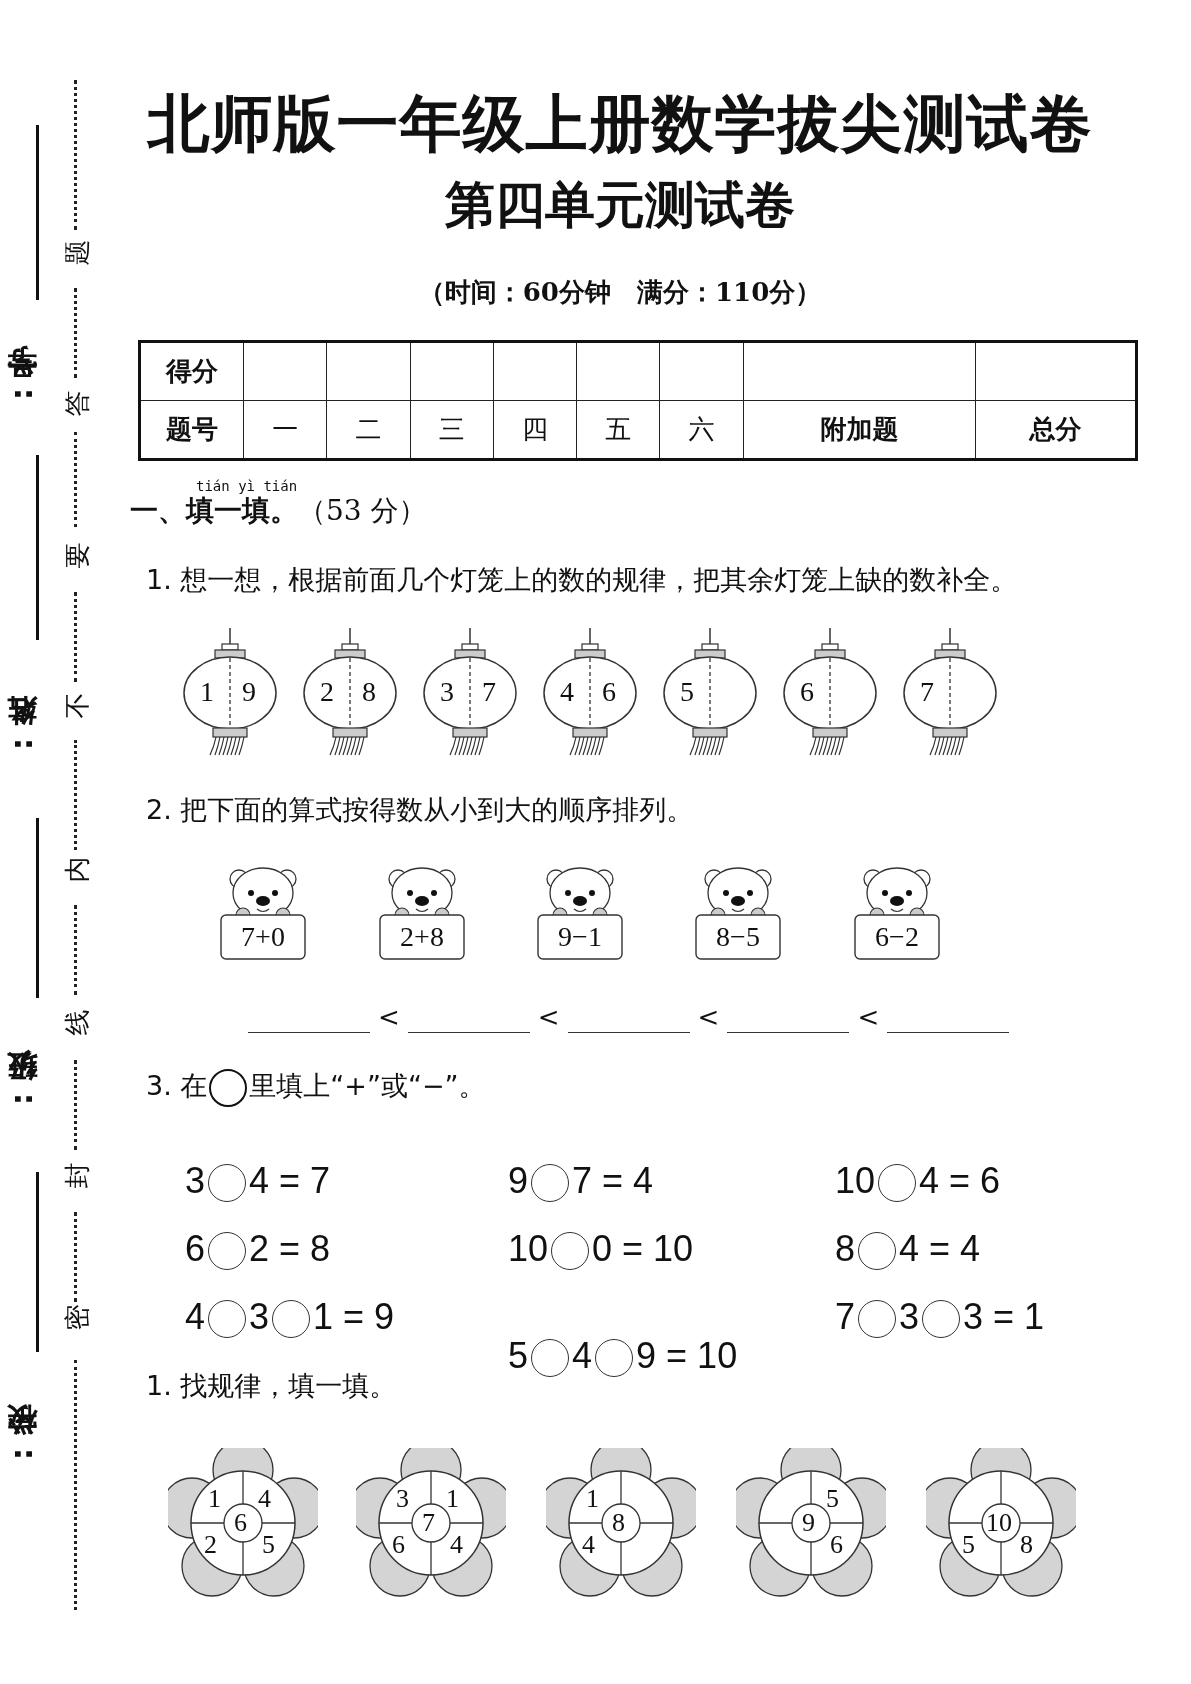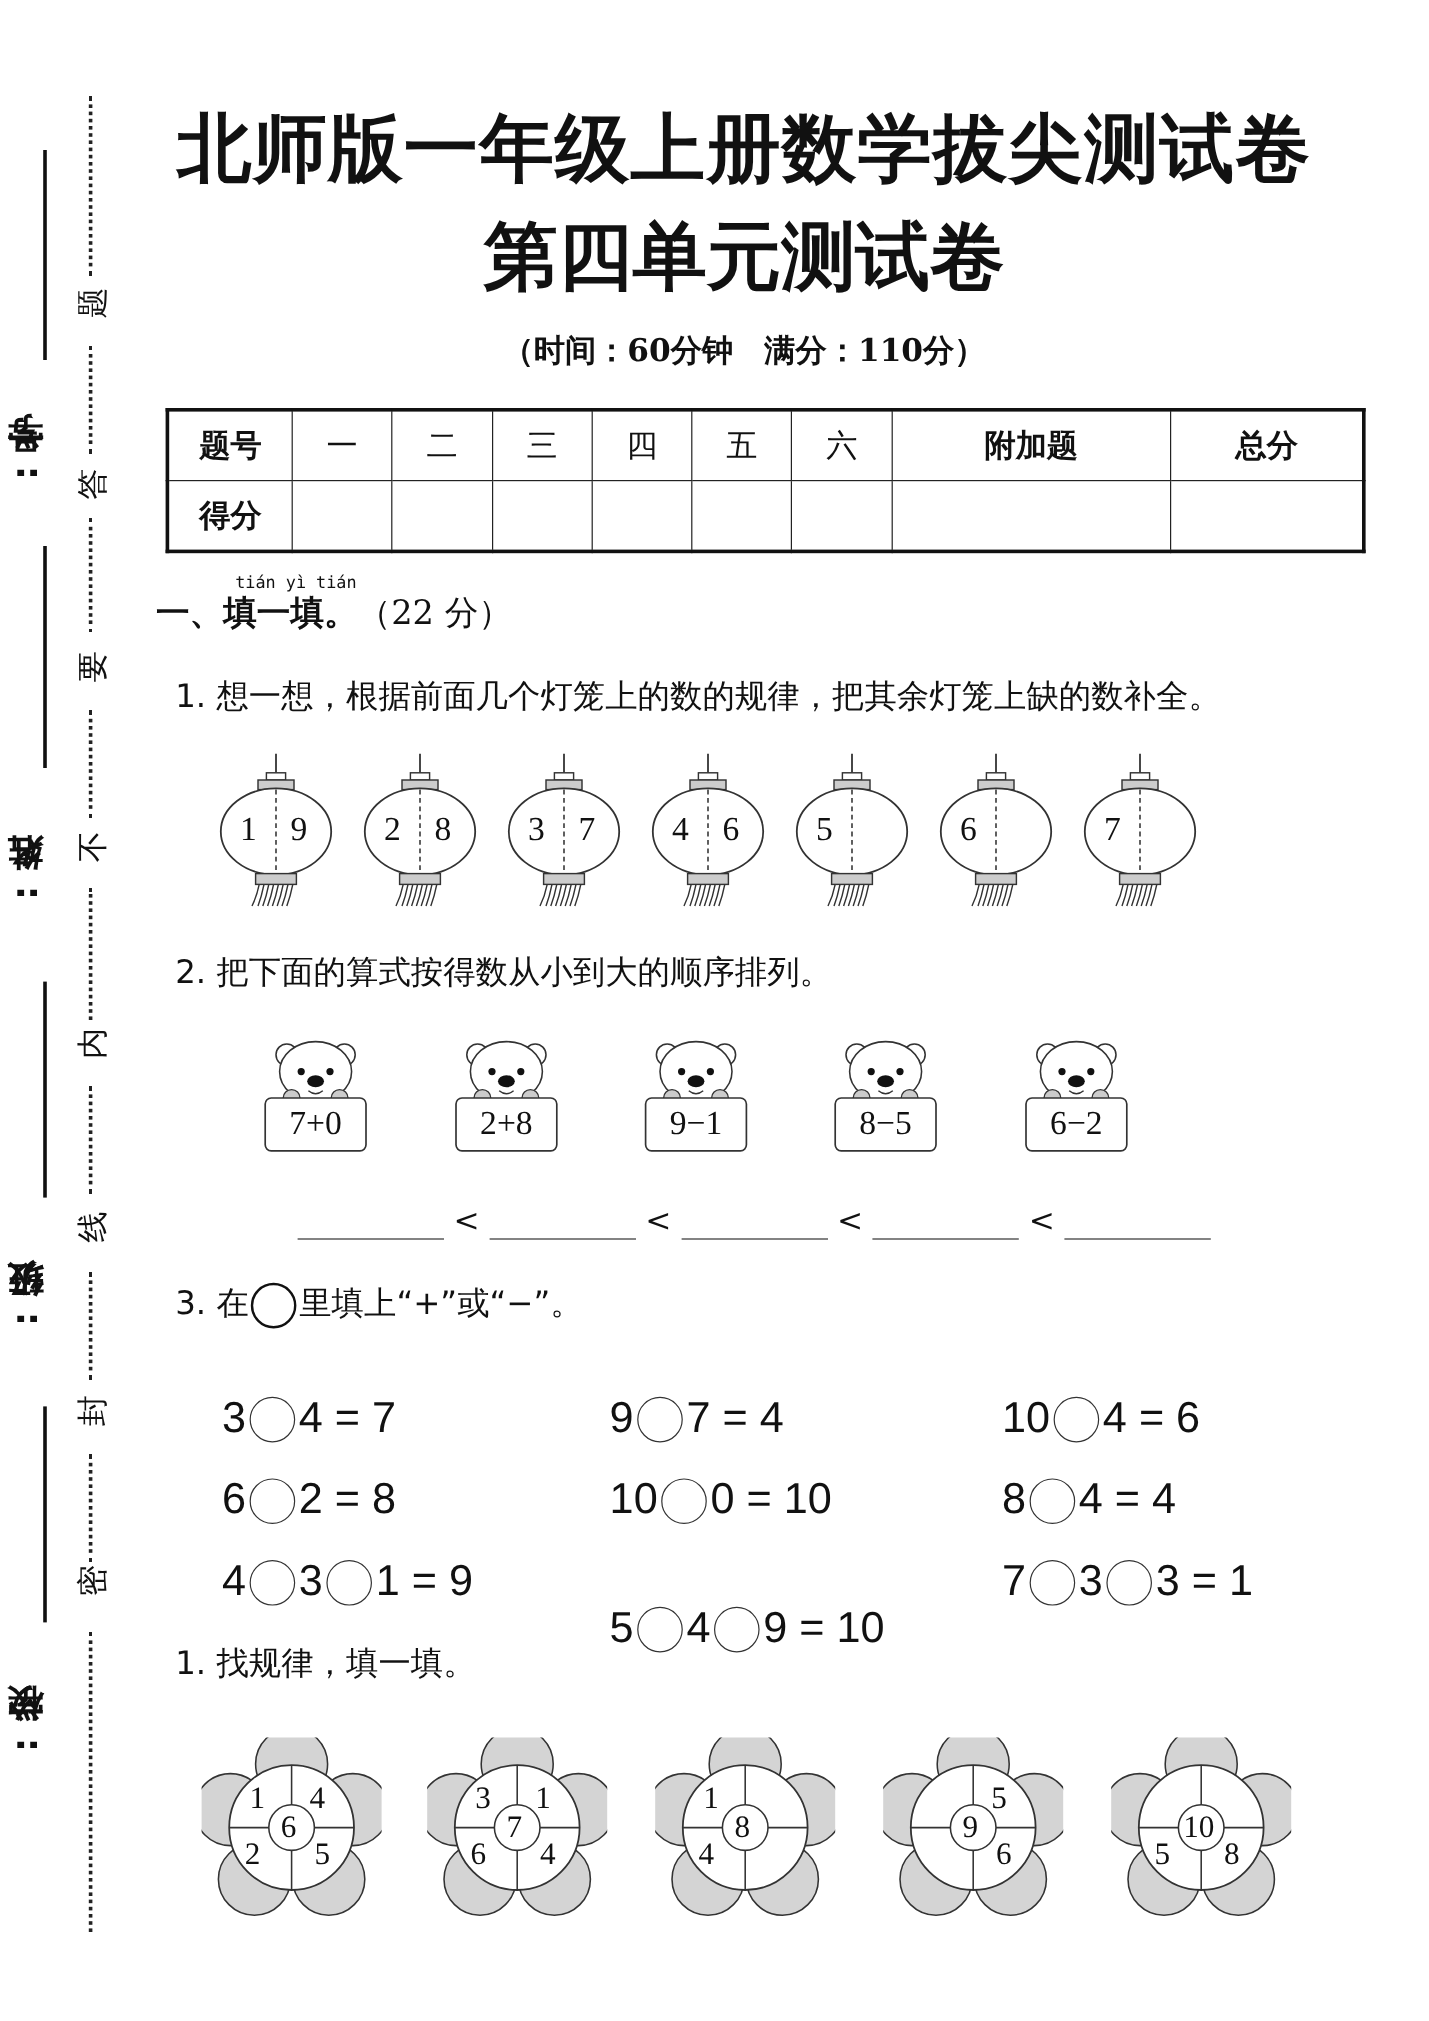--- a/index.html
+++ b/index.html
@@ -10,21 +10,21 @@
   .margin-label { position:absolute; left:2px; width:40px; font-family:"DejaVu Sans","Liberation Sans",sans-serif;
                   font-weight:bold; font-size:30px; writing-mode:vertical-rl; transform:rotate(180deg); line-height:40px; }
   .margin-line { position:absolute; left:36px; width:3px; background:#111; }
   .seal-dash { position:absolute; left:74px; width:0; border-left:3px dotted #222; }
   .seal-char { position:absolute; left:62px; width:30px; font-size:26px; text-align:center;
                transform:rotate(-90deg); font-family:"DejaVu Serif","Liberation Serif",serif; }
 
   .title1 { position:absolute; left:100px; width:1040px; top:82px; text-align:center;
             font-family:"DejaVu Serif","Liberation Serif",serif; font-weight:bold; font-size:62px; letter-spacing:1px; }
   .title2 { position:absolute; left:100px; width:1040px; top:172px; text-align:center;
-            font-family:Liberation Sans, sans-serif; font-weight:bold; font-size:62px; }
+            font-family:Liberation Sans, sans-serif; font-weight:bold; font-size:50px; }
   .meta { position:absolute; left:100px; width:1040px; top:275px; text-align:center; font-weight:bold; font-size:26px; }
 
   table.score { position:absolute; left:138px; top:340px; width:1000px; height:114px;
                 border-collapse:collapse; border:3px solid #111; }
   table.score td { border:1.5px solid #222; text-align:center; font-size:26px; height:55px; }
   table.score td.hd { font-weight:bold; }
 
   .sec-pinyin { position:absolute; left:196px; top:478px; font-family:"DejaVu Sans Mono","Liberation Mono",monospace; font-size:14px; }
   .sec-title { position:absolute; left:130px; top:492px; font-family:"DejaVu Sans","Liberation Sans",sans-serif; font-weight:bold; font-size:28px; }
   .sec-score { font-family:"DejaVu Serif","Liberation Serif",serif; font-weight:normal; }
@@ -82,47 +82,47 @@
   <div class="seal-dash" style="top:1360px;height:250px;"></div>
 </div>
 
 <div class="title1">北师版一年级上册数学拔尖测试卷</div>
 <div class="title2">第四单元测试卷</div>
 <div class="meta">（时间：60分钟　满分：110分）</div>
 
 <table class="score">
   <tbody>
       <tr>
+    <td class="hd">得分</td>
+    <td></td>
+    <td></td>
+    <td></td>
+    <td></td>
+    <td></td>
+    <td></td>
+    <td></td>
+    <td></td>
+  </tr>
+  <tr>
     <td class="hd" style="width:100px">题号</td>
     <td>一</td>
     <td>二</td>
     <td>三</td>
     <td>四</td>
     <td>五</td>
     <td>六</td>
     <td class="hd">附加题</td>
     <td class="hd">总分</td>
   </tr>
-  <tr>
-    <td class="hd">得分</td>
-    <td></td>
-    <td></td>
-    <td></td>
-    <td></td>
-    <td></td>
-    <td></td>
-    <td></td>
-    <td></td>
-  </tr>
 </tbody>
   </table>
 
 <div class="sec-pinyin">tián yì tián</div>
 <div class="sec-title">
-  <span>一、填一填。</span><span class="sec-score">（22 分）</span>
+  <span>一、填一填。</span><span class="sec-score">（53 分）</span>
 </div>
 
 <div class="q" style="top:562px;">1. 想一想，根据前面几个灯笼上的数的规律，把其余灯笼上缺的数补全。</div>
 
 <svg width="0" height="0" style="position:absolute">
   <defs>
     <g id="lantern-shape">
       <line x1="50" y1="0" x2="50" y2="16" stroke="#333" stroke-width="1.5"></line>
       <rect x="42" y="16" width="16" height="6" fill="#fff" stroke="#333" stroke-width="1.2"></rect>
       <rect x="35" y="22" width="30" height="8" fill="#ccc" stroke="#333" stroke-width="1.2"></rect>

